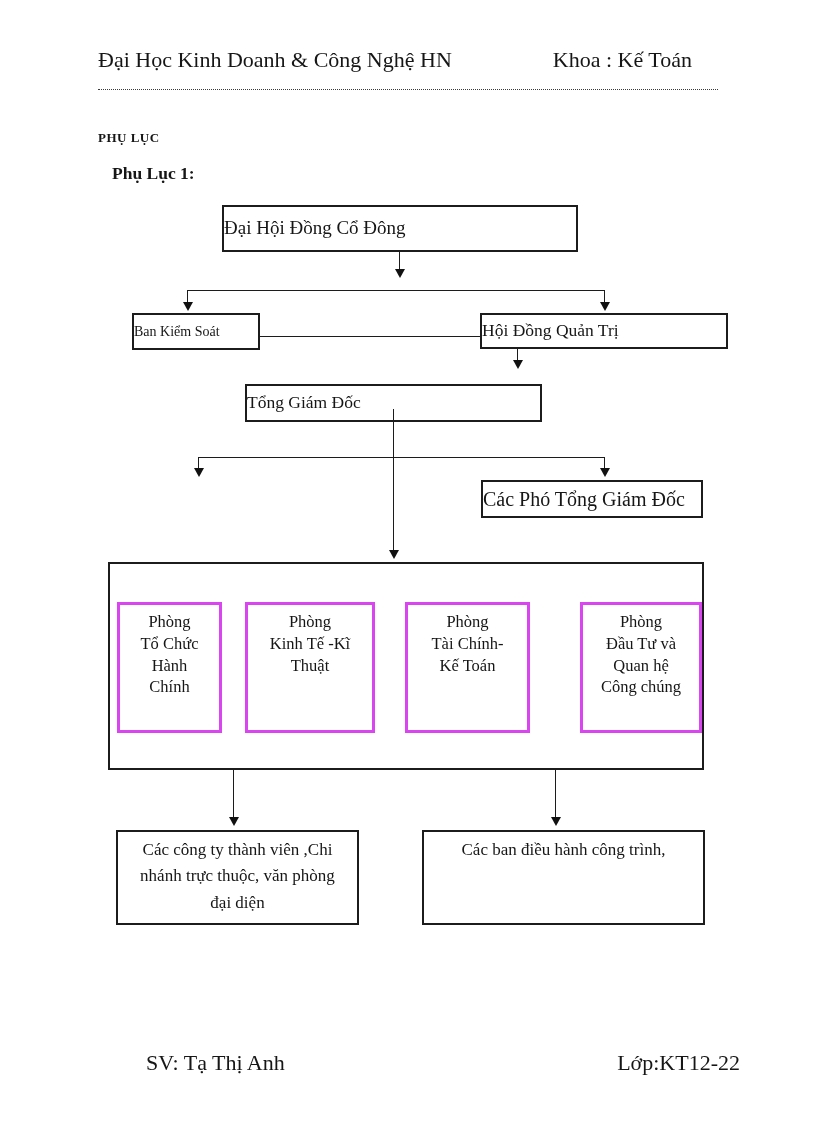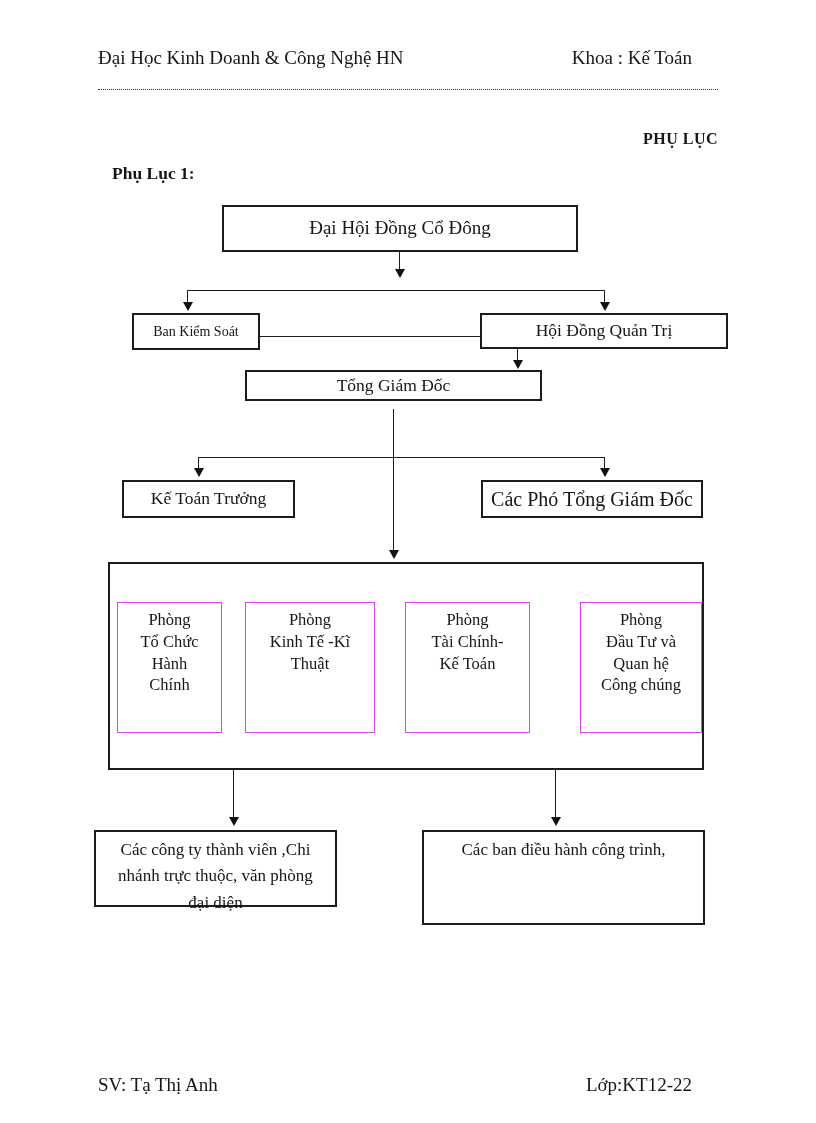--- a/index.html
+++ b/index.html
@@ -12,73 +12,73 @@
     color: #161616;
     overflow: hidden;
   }
   
   .hf-row {
     position: absolute;
     left: 98px;
     width: 620px;
     display: flex;
     justify-content: space-between;
-    font-size: 19px;
+    font-size: 22px;
   }
   .header-row { top: 47px; }
-  .footer-row { top: 1074px; }
+  .footer-row { top: 1050px; margin-left: 48px; }
   .hf-right { margin-right: 26px; }
   .header-rule {
     position: absolute;
     left: 98px; top: 89px;
     width: 620px; height: 0;
     border-top: 1px dotted #3a3a3a;
   }
   .doc-title {
     position: absolute;
     left: 98px; top: 130px;
     width: 620px;
-    text-align: right;
+    text-align: left;
     font-weight: bold;
-    font-size: 16px;
+    font-size: 13px;
     letter-spacing: 0.5px;
   }
   .section-label {
     position: absolute;
     left: 112px; top: 163px;
     font-weight: bold;
     font-size: 17.5px;
   }
   
   .node {
     position: absolute;
     box-sizing: border-box;
     border: 2px solid #1c1c1c;
     background: #ffffff;
     display: flex;
     align-items: center;
-    justify-content: center;
+    justify-content: flex-start;
     text-align: center;
     font-size: 17.5px;
     line-height: 1.1;
   }
   .node.block {
     display: block;
     text-align: center;
   }
   .big-frame {
     position: absolute;
     box-sizing: border-box;
     border: 2px solid #1c1c1c;
     background: #ffffff;
   }
   .dept {
     position: absolute;
     box-sizing: border-box;
-    border: 1px solid #d946ef;
+    border: 3px solid #d946ef;
     background: #ffffff;
     text-align: center;
     font-size: 16.5px;
     line-height: 1.32;
     padding-top: 6px;
   }
   .multi {
     font-size: 17px;
     line-height: 1.55;
     padding-top: 5px;
@@ -125,36 +125,33 @@
     <span>Ban Kiểm Soát</span>
   </div>
   <div class="node" style="left:480px; top:313px; width:248px; height:36px;">
     <span>Hội Đồng Quản Trị</span>
   </div>
   <div class="hline" style="left:260px; top:336px; width:220px;"></div>
 
   <div class="vline" style="left:517px; top:348px; height:12px;"></div>
   <div class="arrowhead" style="left:513px; top:360px;"></div>
 
-  <div class="node" style="left:245px; top:370px; width:297px; height:31px;">
+  <div class="node" style="left:245px; top:384px; width:297px; height:38px;">
     <span>Tổng Giám Đốc</span>
   </div>
 
   <div class="vline" style="left:393px; top:409px; height:141px;"></div>
   <div class="arrowhead" style="left:389px; top:550px;"></div>
 
   <div class="hline" style="left:198px; top:457px; width:407px;"></div>
   <div class="vline" style="left:198px; top:457px; height:11px;"></div>
   <div class="arrowhead" style="left:194px; top:468px;"></div>
   <div class="vline" style="left:604px; top:457px; height:11px;"></div>
   <div class="arrowhead" style="left:600px; top:468px;"></div>
 
-  <div class="node" style="left:122px; top:480px; width:173px; height:38px;">
-    <span>Kế Toán Trưởng</span>
-  </div>
   <div class="node" style="left:481px; top:480px; width:222px; height:38px; font-size:20px;">
     <span>Các Phó Tổng Giám Đốc</span>
   </div>
 
   <div class="big-frame" style="left:108px; top:562px; width:596px; height:208px;"></div>
 
   <div class="dept" style="left:117px; top:602px; width:105px; height:131px;">
     <div>Phòng</div>
     <div>Tổ Chức</div>
     <div>Hành</div>
@@ -175,21 +172,21 @@
     <div>Đầu Tư và</div>
     <div>Quan hệ</div>
     <div>Công chúng</div>
   </div>
 
   <div class="vline" style="left:233px; top:770px; height:47px;"></div>
   <div class="arrowhead" style="left:229px; top:817px;"></div>
   <div class="vline" style="left:555px; top:770px; height:47px;"></div>
   <div class="arrowhead" style="left:551px; top:817px;"></div>
 
-  <div class="node block multi" style="left:94px; top:830px; width:243px; height:77px;">
+  <div class="node block multi" style="left:116px; top:830px; width:243px; height:95px;">
     <div>Các công ty thành viên ,Chi</div>
     <div>nhánh trực thuộc, văn phòng</div>
     <div>đại diện</div>
   </div>
   <div class="node block multi" style="left:422px; top:830px; width:283px; height:95px;">
     <div>Các ban điều hành công trình,</div>
   </div>
 
   <div class="hf-row footer-row">
     <span>SV: Tạ Thị Anh</span>

